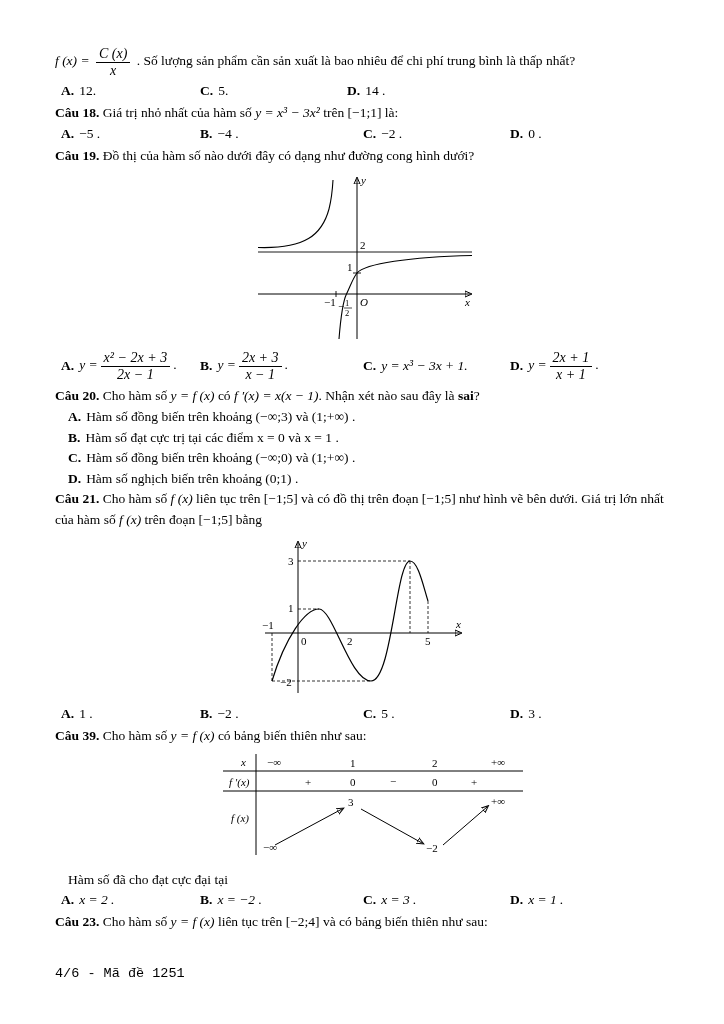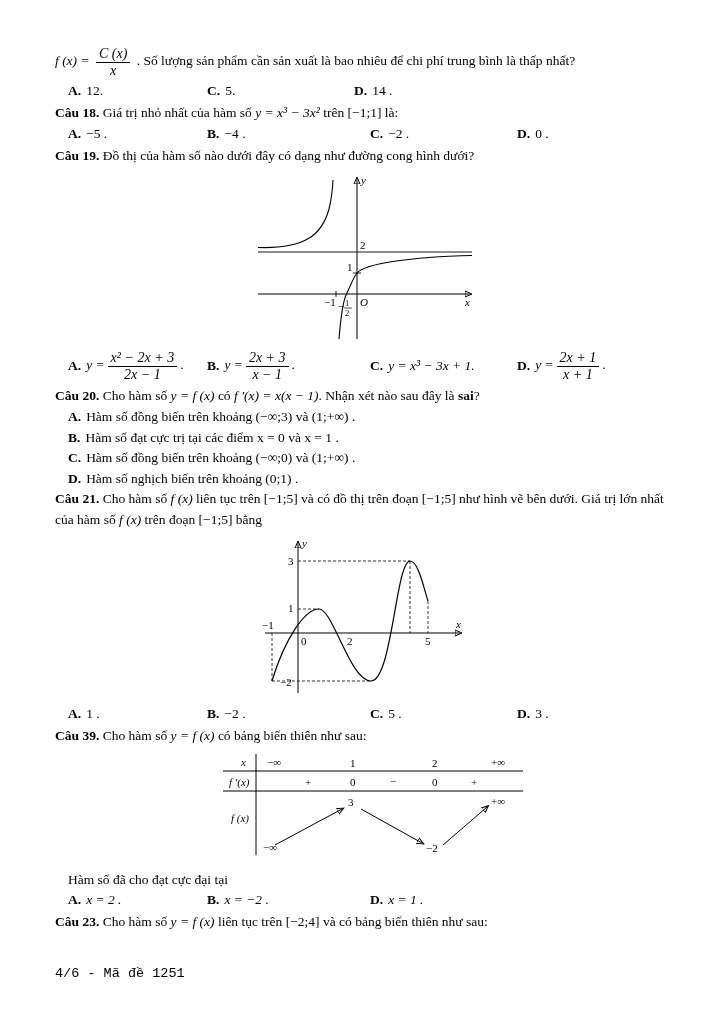--- a/index.html
+++ b/index.html
@@ -8,21 +8,21 @@
     width:724px; min-height:1024px; margin:0 auto;
     padding:46px 50px 28px 55px;
     font-family:"Liberation Serif", serif;
     font-size:13.5px; color:#000; line-height:1.52;
     position:relative;
   }
   .qline { margin-bottom:1px; }
   .qlabel { font-weight:bold;margin-top:38px; }
   .mi { font-style:italic; }
   .bold { font-weight:bold; }
-  .ansrow { display:flex; align-items:center; margin-left:13px; margin-bottom:1px; }
+  .ansrow { display:flex; align-items:center; margin-left:6px; margin-bottom:1px; }
   .ansrow .a1 { width:139px; }
   .ansrow .a2 { width:163px; }
   .ansrow .a3 { width:147px; }
   .ansrow .a4 { flex:1; }
   .alabel { font-weight:bold; margin-right:5px; }
   .optline { margin-left:13px; }
   .frac { display:inline-block; vertical-align:middle; text-align:center; line-height:1.12; font-size:14px; margin:0 3px; font-style:italic; }
   .frac .fnum { display:block; border-bottom:1px solid #000; padding:0 3px; }
   .frac .fden { display:block; padding:0 3px; }
   .graph { display:block; margin:3px auto; }
@@ -206,20 +206,21 @@
       <line x1="52" y1="93" x2="119" y2="57" stroke-width="1" marker-end="url(#ah3)"></line>
       <line x1="138" y1="57" x2="199" y2="91" stroke-width="1" marker-end="url(#ah3)"></line>
       <line x1="220" y1="93" x2="264" y2="55" stroke-width="1" marker-end="url(#ah3)"></line>
     </svg>
   </div>
 
   <div class="optline"><span>Hàm số đã cho đạt cực đại tại</span></div>
   <div class="ansrow">
     <span class="a1"><span class="alabel">A.</span><span class="mi">x = 2 .</span></span>
     <span class="a2"><span class="alabel">B.</span><span class="mi">x = −2 .</span></span>
+    <span class="a3"><span class="alabel">C.</span><span class="mi">x = 3 .</span></span>
     <span class="a4"><span class="alabel">D.</span><span class="mi">x = 1 .</span></span>
   </div>
 
   <div class="qline">
     <span class="qlabel">Câu 23.</span>
     <span>Cho hàm số</span>
     <span class="mi">y = f (x)</span>
     <span>liên tục trên [−2;4] và có bảng biến thiên như sau:</span>
   </div>
 

